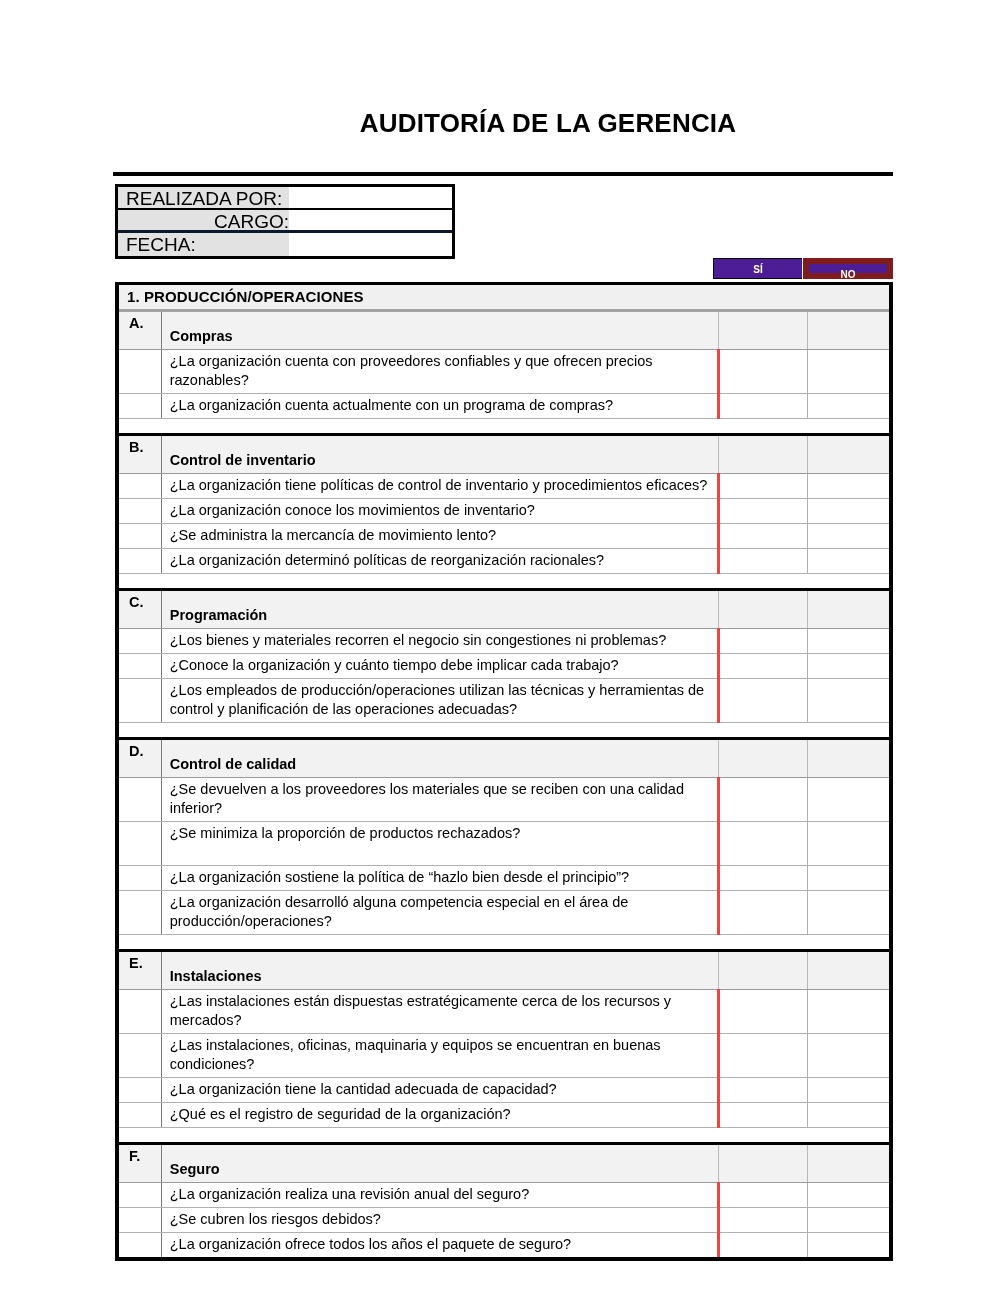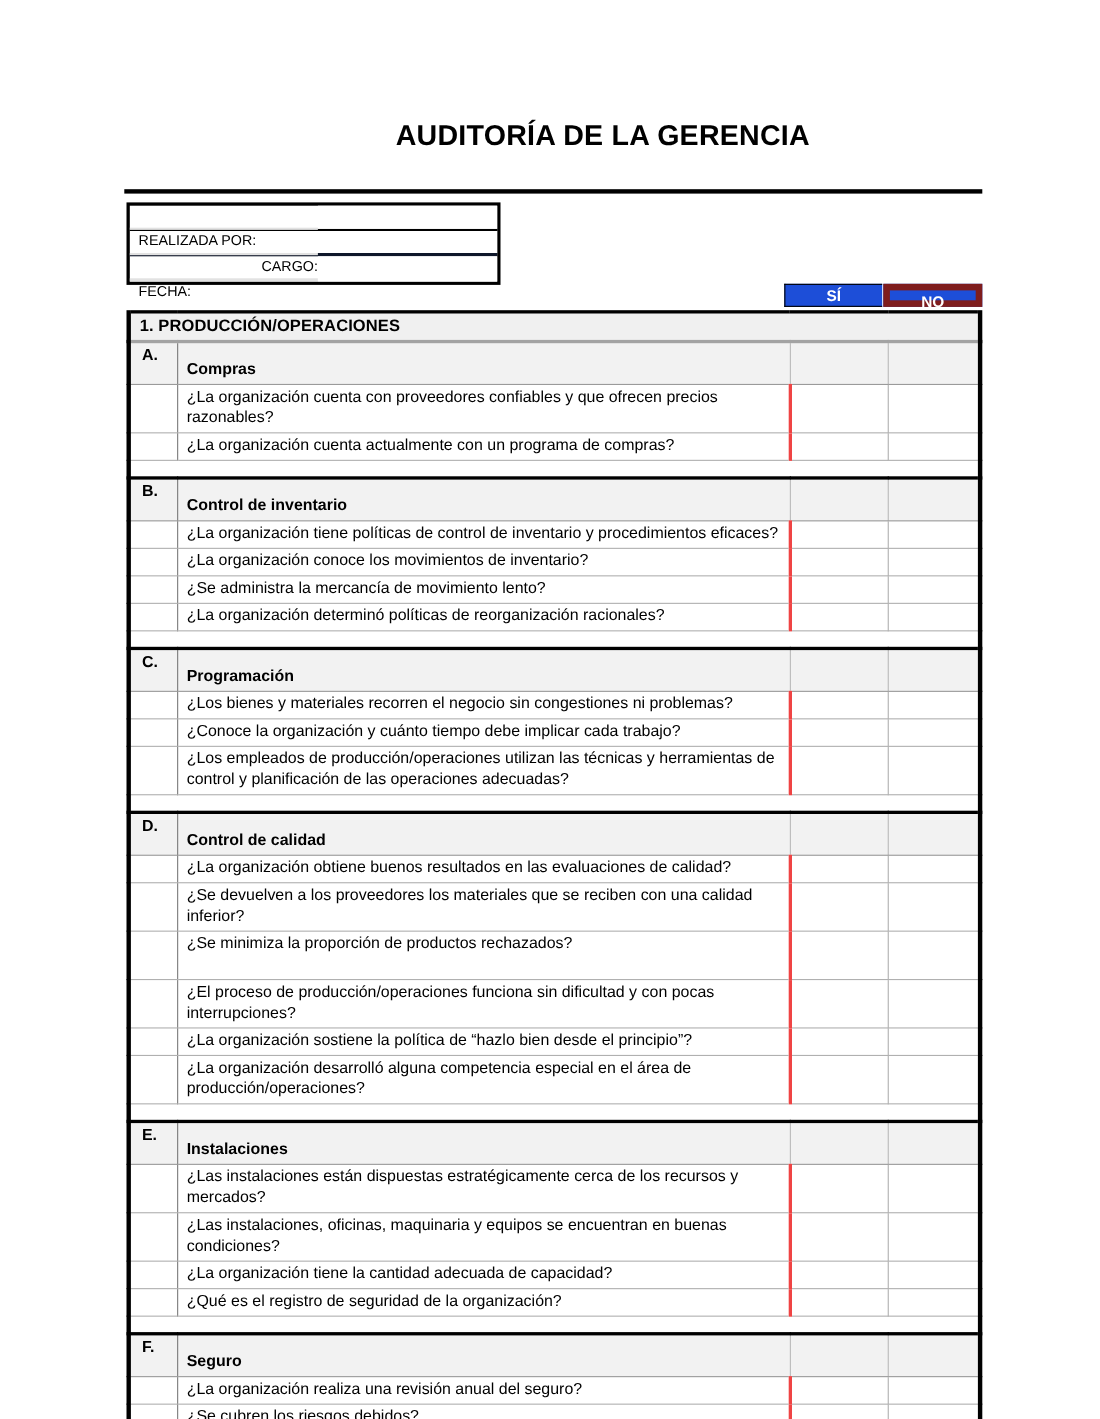--- a/index.html
+++ b/index.html
@@ -60,39 +60,38 @@
     height: 23px;
     box-sizing: border-box;
   }
   .info-row.r1 { border-bottom: 2px solid #000000; }
   .info-row.r2 { border-bottom: 3px solid #0f172a; text-align: right; }
   .info-label {
     width: 171px;
     background: #e2e2e2;
     box-sizing: border-box;
     padding: 2px 0 0 8px;
-    font-size: 13px;
+    font-size: 19px;
     line-height: 20px;
     white-space: nowrap;
-    margin-top: 20px;
   }
   .info-value {
     flex: 1;
     background: #ffffff;
     box-sizing: border-box;
   }
 
   
   .answer-head {
     position: absolute;
     top: 258px;
     height: 21px;
-    background: #1d4ed8;
+    background: #4c1d95;
     color: #ffffff;
-    font-size: 14px;
+    font-size: 10px;
     font-weight: bold;
     text-align: center;
     line-height: 21px;
     box-sizing: border-box;
   }
   .answer-head.si {
     left: 713px;
     width: 89px;
     border: 1px solid #000000;
     border-right: 0;
@@ -308,39 +307,27 @@
           <td colspan="4"></td>
         </tr>
         <tr class="sub-row">
           <td class="letter">D.</td>
           <td class="text">Control de calidad</td>
           <td class="ans"></td>
           <td class="ans last"></td>
         </tr>
         <tr class="q-row">
           <td class="letter"></td>
-          <td class="text">¿La organización obtiene buenos resultados en las evaluaciones de calidad?</td>
-          <td class="ans"></td>
-          <td class="ans last"></td>
-        </tr>
-        <tr class="q-row">
-          <td class="letter"></td>
           <td class="text">¿Se devuelven a los proveedores los materiales que se reciben con una calidad inferior?</td>
           <td class="ans"></td>
           <td class="ans last"></td>
         </tr>
         <tr class="q-row tall">
           <td class="letter"></td>
           <td class="text">¿Se minimiza la proporción de productos rechazados?</td>
-          <td class="ans"></td>
-          <td class="ans last"></td>
-        </tr>
-        <tr class="q-row">
-          <td class="letter"></td>
-          <td class="text">¿El proceso de producción/operaciones funciona sin dificultad y con pocas interrupciones?</td>
           <td class="ans"></td>
           <td class="ans last"></td>
         </tr>
         <tr class="q-row">
           <td class="letter"></td>
           <td class="text">¿La organización sostiene la política de “hazlo bien desde el principio”?</td>
           <td class="ans"></td>
           <td class="ans last"></td>
         </tr>
         <tr class="q-row">

